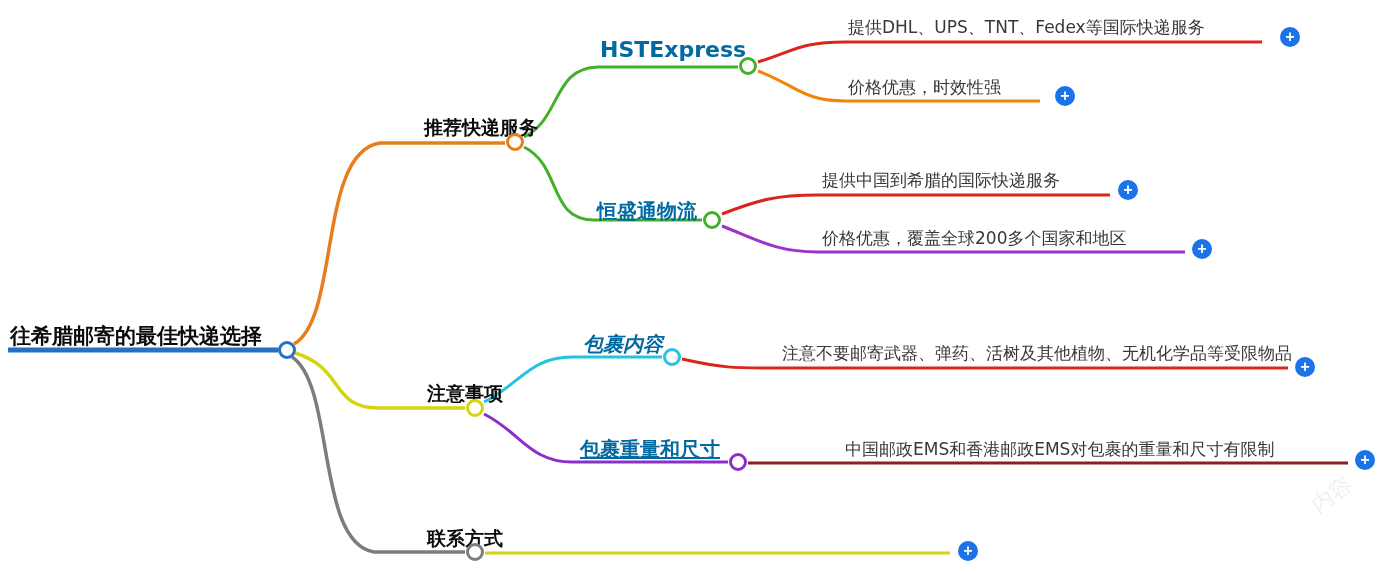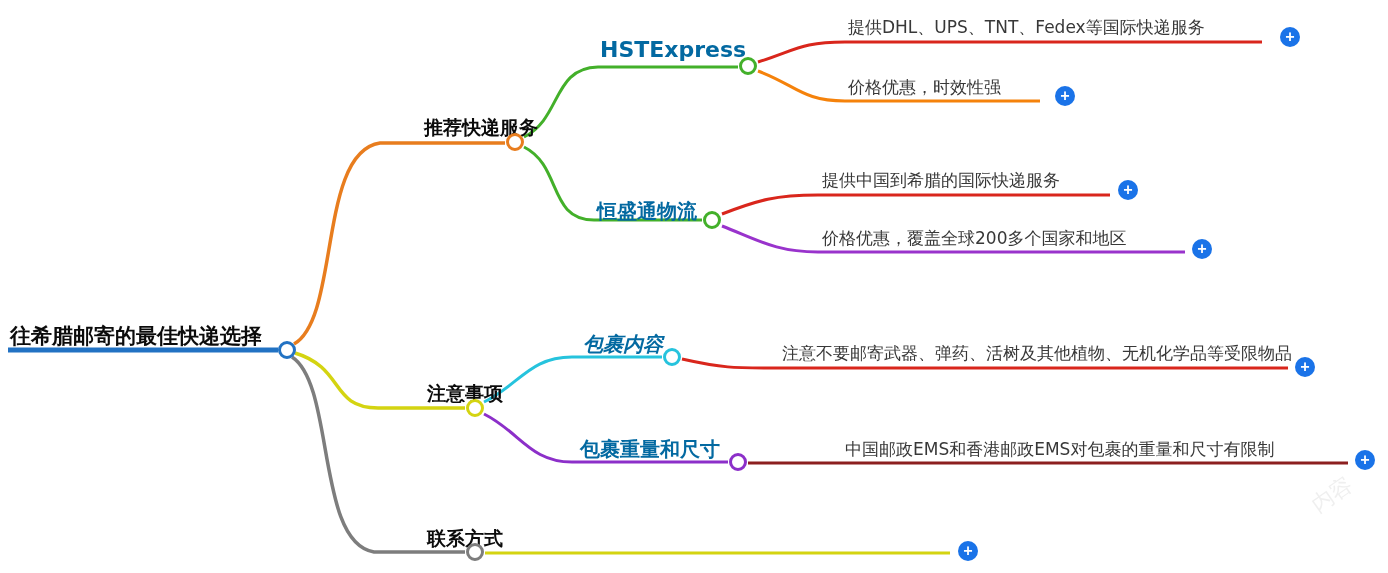--- a/index.html
+++ b/index.html
@@ -77,21 +77,21 @@
   <div class="label leaf-label" style="left:848px;top:16px;">提供DHL、UPS、TNT、Fedex等国际快递服务</div>
   <div class="label leaf-label" style="left:848px;top:76px;font-family:Liberation Serif, serif;">价格优惠，时效性强</div>
 
   <div class="label sub-label" style="left:597px;top:198px;">恒盛通物流</div>
   <div class="label leaf-label" style="left:822px;top:169px;">提供中国到希腊的国际快递服务</div>
   <div class="label leaf-label" style="left:822px;top:227px;">价格优惠，覆盖全球200多个国家和地区</div>
 
   <div class="label branch-label" style="left:383px;top:381px;">注意事项</div>
   <div class="label sub-label" style="left:583px;top:331px;font-style:italic;">包裹内容</div>
   <div class="label leaf-label leaf-wrap" style="left:782px;top:322px;width:512px;margin-top:20px;">注意不要邮寄武器、弹药、活树及其他植物、无机化学品等受限物品</div>
-  <div class="label sub-label" style="left:580px;top:436px;">包裹重量和尺寸</div>
+  <div class="label sub-label" style="left:580px;top:436px;text-decoration:underline;">包裹重量和尺寸</div>
   <div class="label leaf-label" style="left:845px;top:438px;">中国邮政EMS和香港邮政EMS对包裹的重量和尺寸有限制</div>
 
   <div class="label branch-label" style="left:383px;top:526px;">联系方式</div>
 
   <div class="node-dot" style="left:278px;top:341px;border-color:#2272c3;"></div>
   <div class="node-dot" style="left:506px;top:133px;border-color:#e87d1e;"></div>
   <div class="node-dot" style="left:739px;top:57px;border-color:#43b02a;"></div>
   <div class="node-dot" style="left:703px;top:211px;border-color:#43b02a;"></div>
   <div class="node-dot" style="left:466px;top:399px;border-color:#d4d411;"></div>
   <div class="node-dot" style="left:663px;top:348px;border-color:#26c3dd;"></div>

